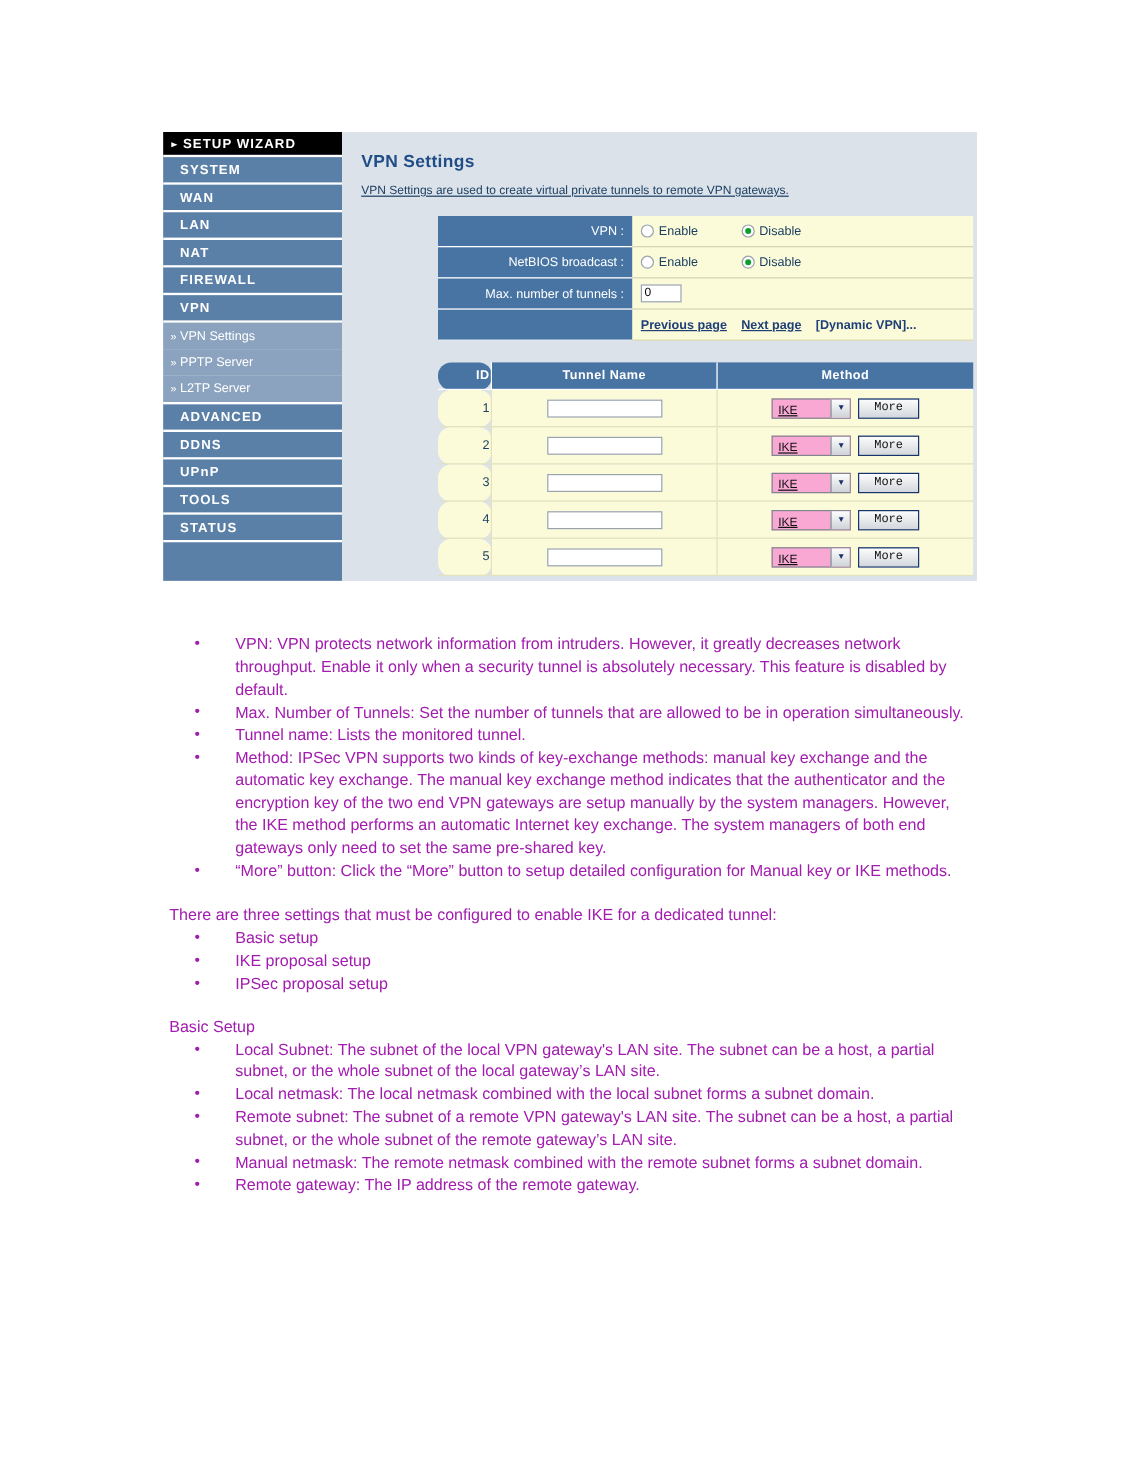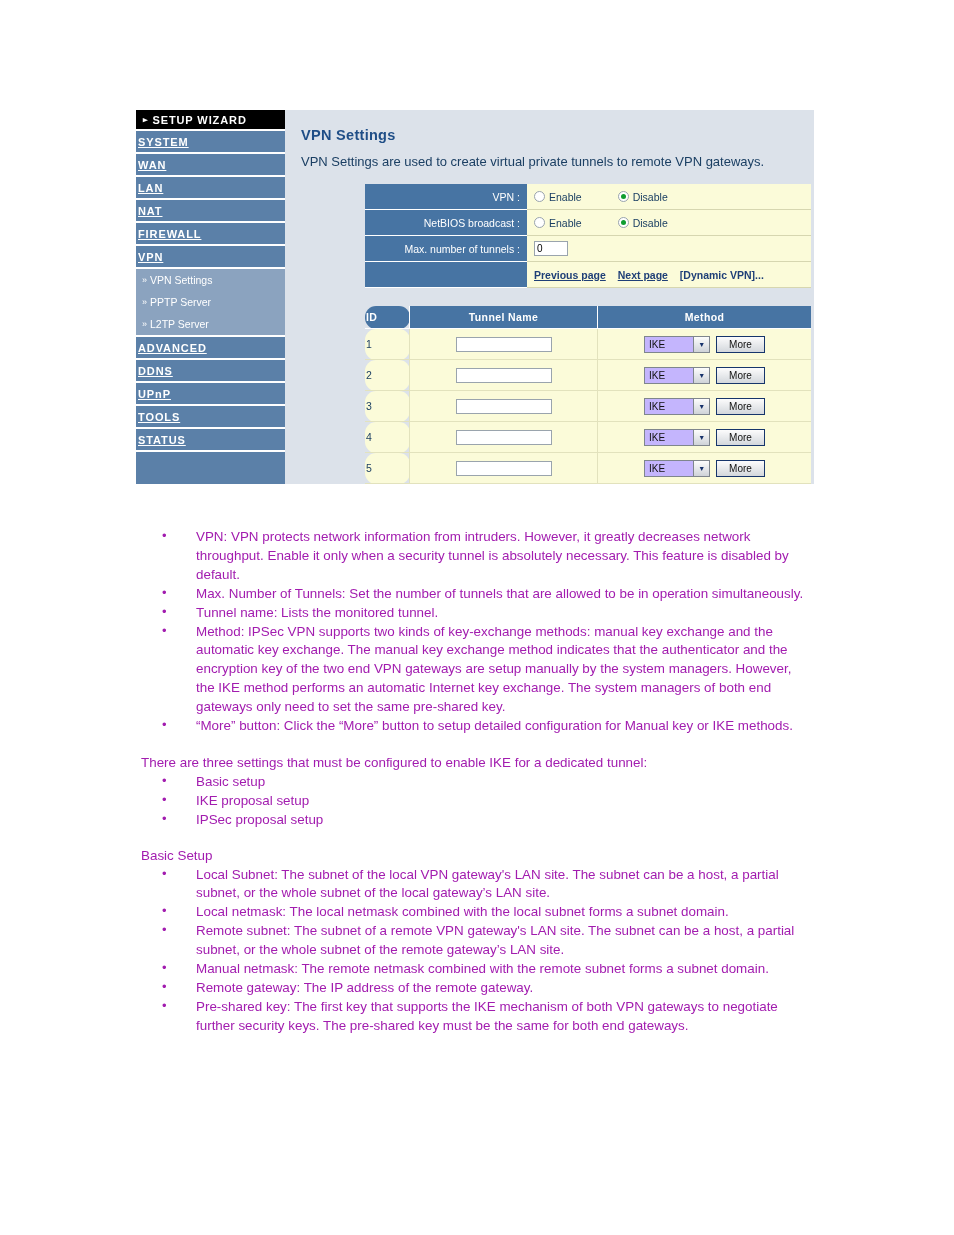--- a/index.html
+++ b/index.html
@@ -56,24 +56,23 @@
   }
   .nav-item {
     height: 23px;
     background: #5b80a8;
     color: #ffffff;
     font-size: 11px;
     font-weight: bold;
     letter-spacing: 0.9px;
     display: flex;
     align-items: center;
-    padding-left: 2px;
+    padding-left: 14px;
     box-sizing: border-box;
     border-bottom: 2px solid #ffffff;
-    text-decoration: underline;
   }
   .nav-sub {
     height: 22px;
     background: #8ba3bf;
     color: #ffffff;
     font-size: 10.5px;
     display: flex;
     align-items: center;
     padding-left: 6px;
     box-sizing: border-box;
@@ -100,22 +99,23 @@
   }
   .page-title {
     color: #1f4e87;
     font-size: 14.5px;
     font-weight: bold;
     padding: 17px 0 0 16px;
     letter-spacing: 0.3px;
   }
   .page-desc {
     color: #1b3f63;
-    font-size: 13px;
+    font-size: 10px;
     padding: 11px 0 0 16px;
+    text-decoration: underline;
   }
 
   
   .settings-table {
     margin: 15px 0 0 80px;
     width: 446px;
     border-collapse: collapse;
     font-size: 10.5px;
   }
   .settings-table td {
@@ -214,21 +214,21 @@
   }
   .tunnel-table th:last-child { border-right: none; }
   .tunnel-table td {
     background: #fbfbd9;
     height: 28px;
     border-bottom: 1px solid #e2e2bd;
     border-right: 1px solid #e2e2bd;
     vertical-align: middle;
   }
   .tunnel-table td:last-child { border-right: none; }
-  .col-id { width: 42px; text-align: left; color: #1b3f63; border-radius: 11px; }
+  .col-id { width: 42px; text-align: right; color: #1b3f63; border-radius: 11px; }
   .col-name { width: 185px; text-align: center; }
   .col-method { text-align: center; }
   .name-input {
     width: 96px;
     height: 15px;
     border: 1px solid #9aa4ad;
     background: #ffffff;
     box-sizing: border-box;
     font-family: "Liberation Sans", sans-serif;
     font-size: 10px;
@@ -236,27 +236,28 @@
   .method-cell {
     display: flex;
     align-items: center;
     justify-content: center;
     gap: 6px;
   }
   .sel {
     width: 66px;
     height: 17px;
     border: 1px solid #7f868d;
-    background: #c4b5fd;
-    display: flex;
-    align-items: center;
+    background: #f9a8d4;
+    display: flex;
+    align-items: flex-end;
     box-sizing: border-box;
     font-size: 10px;
     color: #111;
     position: relative;
+    text-decoration: underline;
   }
   .sel .sel-text { padding-left: 4px; }
   .sel .sel-arrow {
     position: absolute;
     right: 0; top: 0;
     width: 15px; height: 15px;
     background: linear-gradient(#fdfdfd, #cfd3d8);
     border-left: 1px solid #7f868d;
     display: flex;
     align-items: center;
@@ -269,21 +270,21 @@
     height: 17px;
     border: 1px solid #16356b;
     background: linear-gradient(#fcfcfc, #d3d7dc);
     font-size: 10px;
     color: #111;
     display: inline-flex;
     align-items: center;
     justify-content: center;
     padding: 0 12px;
     box-sizing: border-box;
-    font-family: Liberation Sans, sans-serif;
+    font-family: Liberation Mono, monospace;
     cursor: pointer;
   }
 
   
   .prose {
     position: absolute;
     left: 141px;
     top: 528px;
     width: 672px;
     font-size: 13.4px;
@@ -540,15 +541,14 @@
   </ul>
 
   <div class="para tight">Basic Setup</div>
 
   <ul>
     <li>Local Subnet: The subnet of the local VPN gateway's LAN site. The subnet can be a host, a partial subnet, or the whole subnet of the local gateway’s LAN site.</li>
     <li>Local netmask: The local netmask combined with the local subnet forms a subnet domain.</li>
     <li>Remote subnet: The subnet of a remote VPN gateway's LAN site. The subnet can be a host, a partial subnet, or the whole subnet of the remote gateway’s LAN site.</li>
     <li>Manual netmask: The remote netmask combined with the remote subnet forms a subnet domain.</li>
     <li>Remote gateway: The IP address of the remote gateway.</li>
-    <li>Pre-shared key: The first key that supports the IKE mechanism of both VPN gateways to negotiate further security keys. The pre-shared key must be the same for both end gateways.</li>
   </ul>
 </div>
 
 </body></html>

